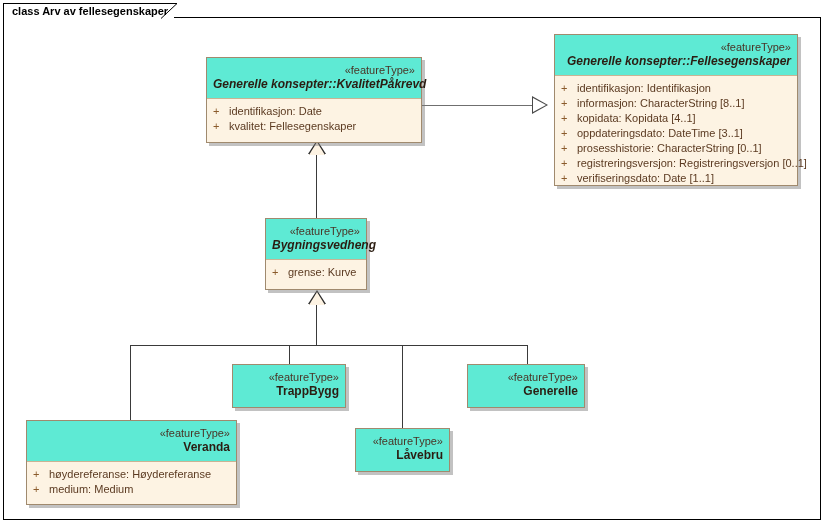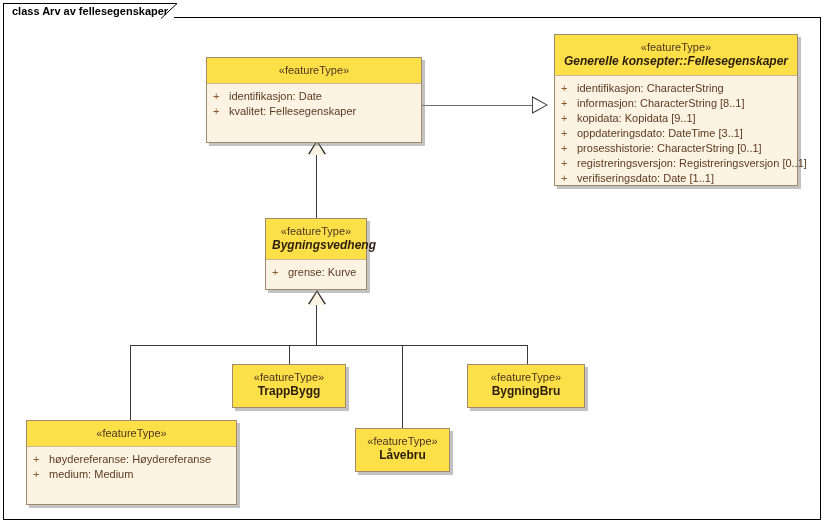--- a/index.html
+++ b/index.html
@@ -57,23 +57,23 @@
 
   
   .uml {
     position: absolute;
     box-sizing: border-box;
     border: 1px solid #a08a6e;
     background: #fdf3e3;
     box-shadow: 3px 3px 0 0 rgba(120,120,120,0.45);
   }
   .uml-header {
-    background: #fde047;
+    background: #5eead4;
     border-bottom: 1px solid #c9b494;
-    text-align: center;
+    text-align: right;
     padding: 5px 6px 6px 6px;
     box-sizing: border-box;
   }
   .uml.no-attrs .uml-header {
     border-bottom: none;
   }
   .stereo {
     font-size: 11px;
     color: #4a3426;
     line-height: 14px;
@@ -183,20 +183,21 @@
   <div class="line h" style="left:130px; top:345px; width:397px;"></div>
 
   <div class="line v" style="left:130px; top:345px; height:75px;"></div>
   <div class="line v" style="left:289px; top:345px; height:19px;"></div>
   <div class="line v" style="left:402px; top:345px; height:84px;"></div>
   <div class="line v" style="left:527px; top:345px; height:19px;"></div>
 
   <div class="uml" style="left:206px; top:57px; width:216px; height:86px;">
     <div class="uml-header">
       <div class="stereo">«featureType»</div>
+      <div class="cname italic">Generelle konsepter::KvalitetPåkrevd</div>
     </div>
     <div class="uml-attrs">
       <div class="attr">
         <span class="vis">+</span>
         <span class="atext">identifikasjon: Date</span>
       </div>
       <div class="attr">
         <span class="vis">+</span>
         <span class="atext">kvalitet: Fellesegenskaper</span>
       </div>
@@ -204,29 +205,29 @@
   </div>
 
   <div class="uml" style="left:554px; top:34px; width:244px; height:152px;">
     <div class="uml-header">
       <div class="stereo">«featureType»</div>
       <div class="cname italic">Generelle konsepter::Fellesegenskaper</div>
     </div>
     <div class="uml-attrs">
       <div class="attr">
         <span class="vis">+</span>
-        <span class="atext">identifikasjon: CharacterString</span>
+        <span class="atext">identifikasjon: Identifikasjon</span>
       </div>
       <div class="attr">
         <span class="vis">+</span>
         <span class="atext">informasjon: CharacterString [8..1]</span>
       </div>
       <div class="attr">
         <span class="vis">+</span>
-        <span class="atext">kopidata: Kopidata [9..1]</span>
+        <span class="atext">kopidata: Kopidata [4..1]</span>
       </div>
       <div class="attr">
         <span class="vis">+</span>
         <span class="atext">oppdateringsdato: DateTime [3..1]</span>
       </div>
       <div class="attr">
         <span class="vis">+</span>
         <span class="atext">prosesshistorie: CharacterString [0..1]</span>
       </div>
       <div class="attr">
@@ -256,34 +257,35 @@
   <div class="uml no-attrs" style="left:232px; top:364px; width:114px; height:44px;">
     <div class="uml-header" style="height:100%;">
       <div class="stereo">«featureType»</div>
       <div class="cname">TrappBygg</div>
     </div>
   </div>
 
   <div class="uml no-attrs" style="left:467px; top:364px; width:118px; height:44px;">
     <div class="uml-header" style="height:100%;">
       <div class="stereo">«featureType»</div>
-      <div class="cname">BygningBru</div>
+      <div class="cname">Generelle</div>
     </div>
   </div>
 
   <div class="uml no-attrs" style="left:355px; top:428px; width:95px; height:44px;">
     <div class="uml-header" style="height:100%;">
       <div class="stereo">«featureType»</div>
       <div class="cname">Låvebru</div>
     </div>
   </div>
 
   <div class="uml" style="left:26px; top:420px; width:211px; height:85px;">
     <div class="uml-header">
       <div class="stereo">«featureType»</div>
+      <div class="cname">Veranda</div>
     </div>
     <div class="uml-attrs">
       <div class="attr">
         <span class="vis">+</span>
         <span class="atext">høydereferanse: Høydereferanse</span>
       </div>
       <div class="attr">
         <span class="vis">+</span>
         <span class="atext">medium: Medium</span>
       </div>

